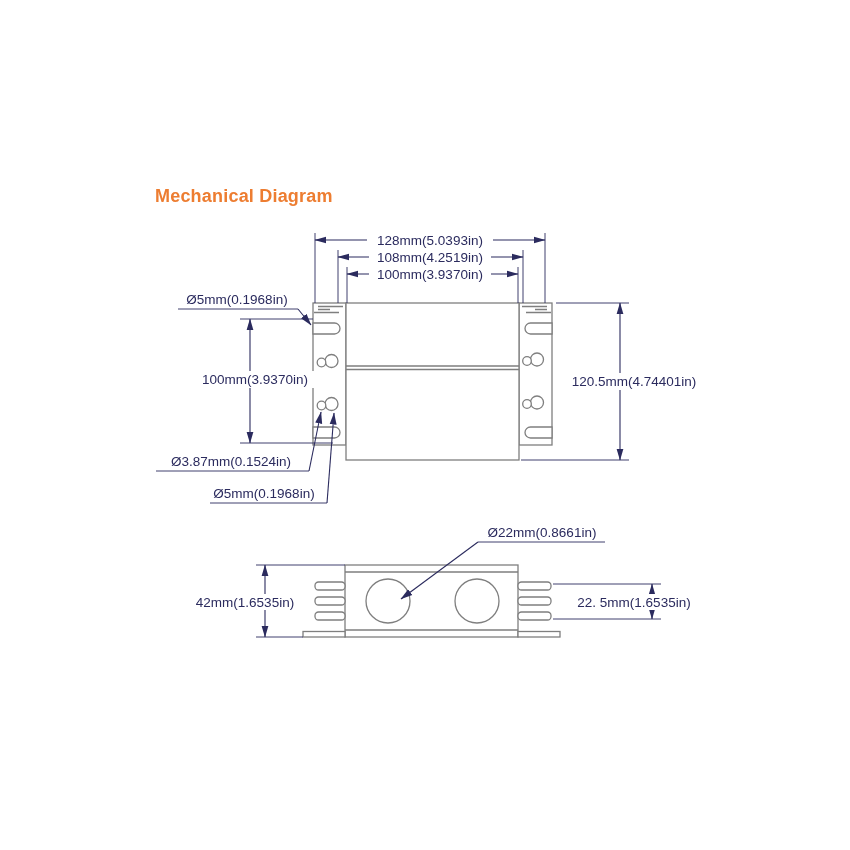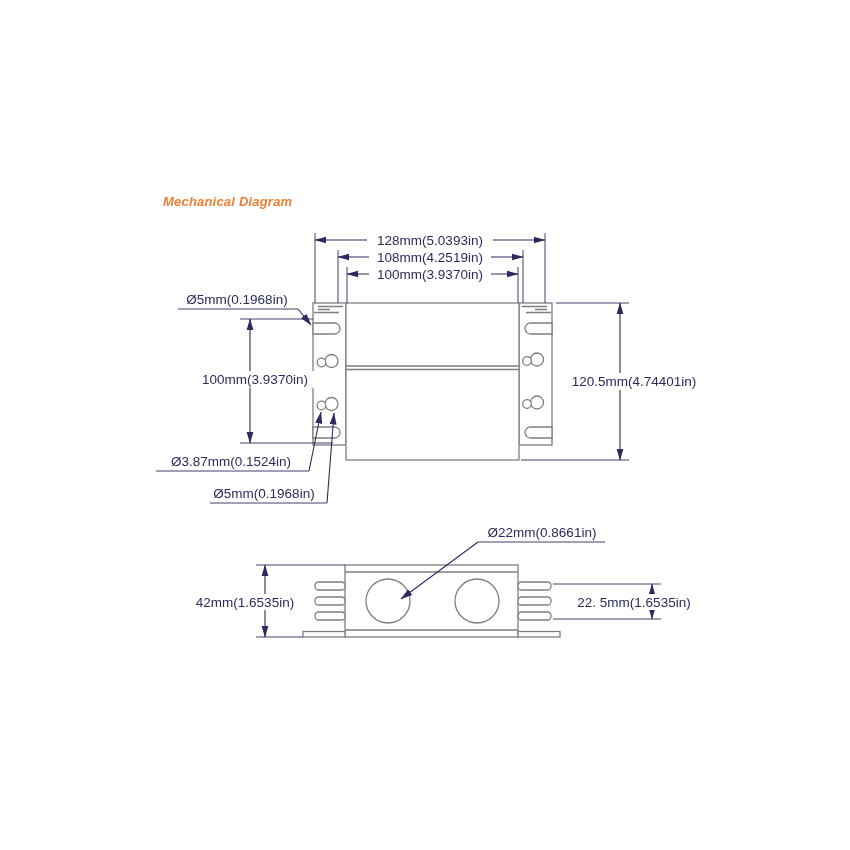--- a/index.html
+++ b/index.html
@@ -1,19 +1,19 @@
 <!DOCTYPE html>
 <html><head>
 <meta charset="utf-8">
 <style>
   html,body{margin:0;padding:0;background:#ffffff;}
   .page{position:relative;width:850px;height:850px;background:#ffffff;overflow:hidden;
         font-family:"Liberation Sans",sans-serif;}
-  .title{position:absolute;left:155px;top:186px;font-size:13px;font-weight:bold;
-         color:#ED7D31;margin:8px;letter-spacing:.2px;font-style:italic;}
+  .title{position:absolute;left:155px;top:186px;font-size:18px;font-weight:bold;
+         color:#ED7D31;margin:0;letter-spacing:.2px;}
   svg{position:absolute;left:0;top:0;}
   svg text{font-family:"Liberation Sans",sans-serif;font-size:13.5px;fill:#2B2B5E;}
   .obj{stroke:#7F7F7F;stroke-width:1.3;fill:#ffffff;}
   .objline{stroke:#7F7F7F;stroke-width:1.3;fill:none;}
   .fin{stroke:#7F7F7F;stroke-width:1.6;fill:none;}
   .dim{stroke:#2B2B5E;stroke-width:1.1;fill:none;}
   .ext{stroke:#2B2B5E;stroke-width:0.9;fill:none;}
   .mask{fill:#ffffff;stroke:none;}
 </style>
 </head>

